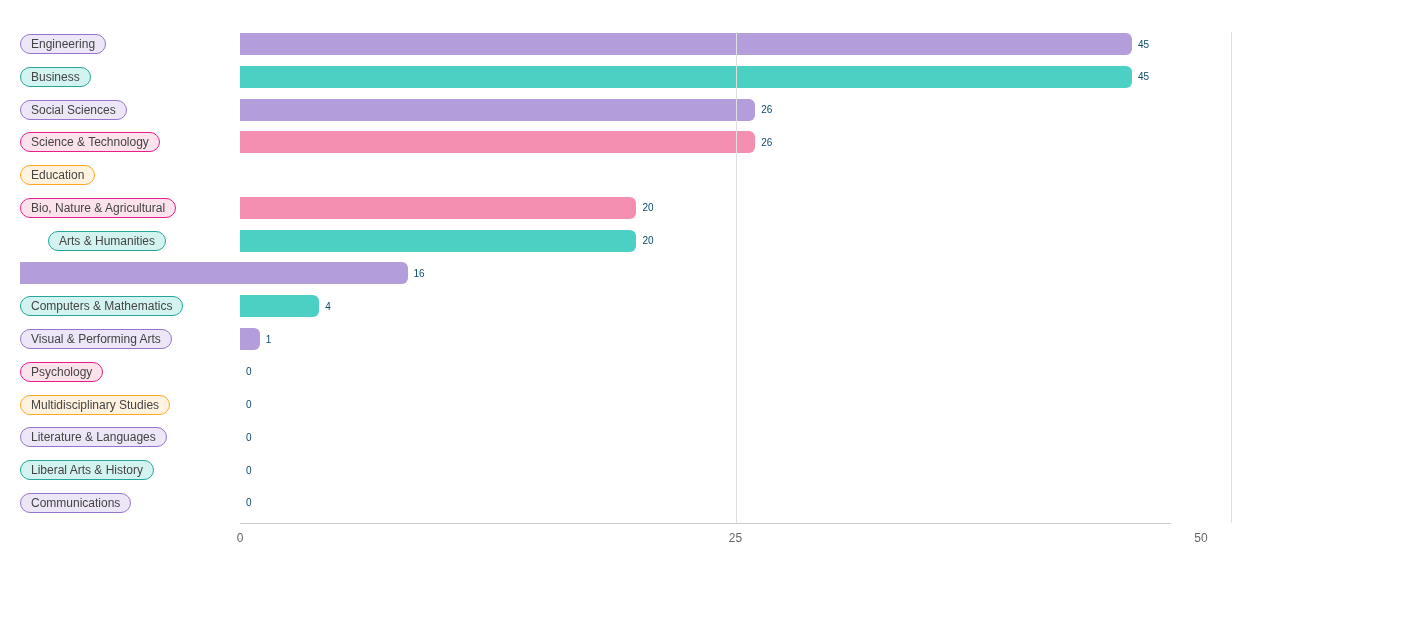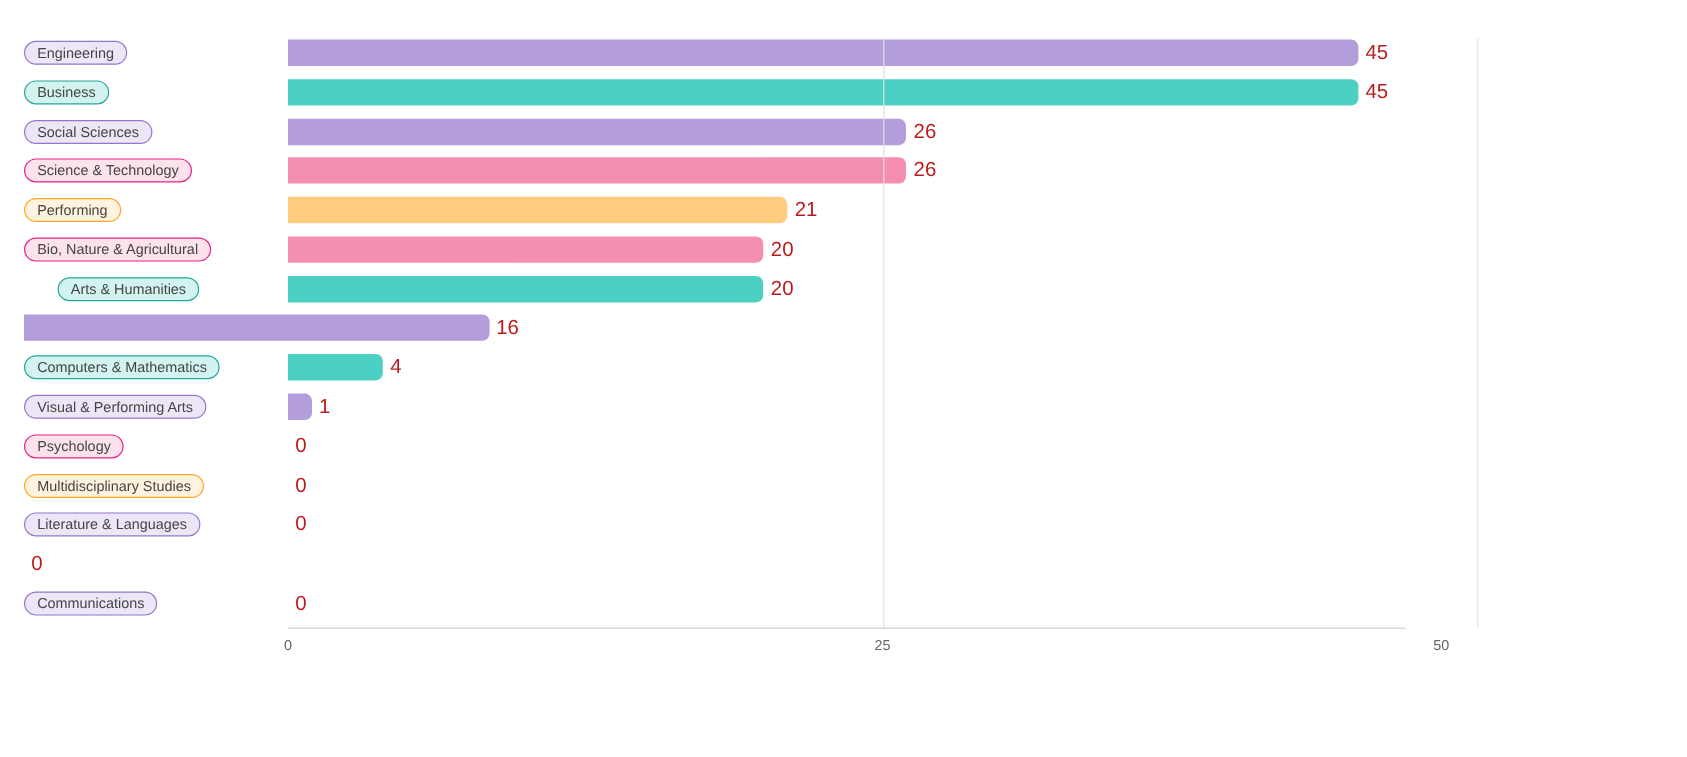--- a/index.html
+++ b/index.html
@@ -70,22 +70,22 @@
       align-items: center;
     }
     .bar-fill {
       height: 100%;
       border-radius: 0 6px 6px 0;
       position: absolute;
       left: 0;
     }
     .bar-value {
       position: absolute;
-      font-size: 17px;
-      color: #b91c1c;
+      font-size: 10px;
+      color: #0c4a6e;
       white-space: nowrap;
     }
     .x-tick {
       position: absolute;
       font-size: 12px;
       color: #666;
       transform: translateX(-50%);
       top: 8px;
     }
     .gridline {
@@ -136,25 +136,21 @@
           <div class="bar-label">
             <span class="label-pill" style="background-color: rgba(244, 143, 177, 0.25); border-color: rgb(233, 30, 140);">Science &amp; Technology</span>
           </div>
           <div class="bar-track">
             <div class="bar-fill" style="width: 52%; background-color: rgb(244, 143, 177);"></div>
             <span class="bar-value" style="left: calc(52% + 6px);">26</span>
           </div>
         </div>
         <div class="bar-row">
           <div class="bar-label">
-            <span class="label-pill" style="background-color: rgba(255, 204, 128, 0.25); border-color: rgb(255, 167, 38);">Performing</span>
-          </div>
-          <div class="bar-track">
-            <div class="bar-fill" style="width: 42%; background-color: rgb(255, 204, 128);"></div>
-            <span class="bar-value" style="left: calc(42% + 6px);">21</span>
+            <span class="label-pill" style="background-color: rgba(255, 204, 128, 0.25); border-color: rgb(255, 167, 38);">Education</span>
           </div>
         </div>
         <div class="bar-row">
           <div class="bar-label">
             <span class="label-pill" style="background-color: rgba(244, 143, 177, 0.25); border-color: rgb(233, 30, 140);">Bio, Nature &amp; Agricultural</span>
           </div>
           <div class="bar-track">
             <div class="bar-fill" style="width: 40%; background-color: rgb(244, 143, 177);"></div>
             <span class="bar-value" style="left: calc(40% + 6px);">20</span>
           </div>
@@ -213,20 +209,23 @@
         <div class="bar-row">
           <div class="bar-label">
             <span class="label-pill" style="background-color: rgba(179, 157, 219, 0.25); border-color: rgb(149, 117, 205);">Literature &amp; Languages</span>
           </div>
           <div class="bar-track">
             <div class="bar-fill" style="width: 0%; background-color: rgb(179, 157, 219);"></div>
             <span class="bar-value" style="left: calc(0% + 6px);">0</span>
           </div>
         </div>
         <div class="bar-row">
+          <div class="bar-label">
+            <span class="label-pill" style="background-color: rgba(77, 208, 196, 0.25); border-color: rgb(38, 166, 154);">Liberal Arts &amp; History</span>
+          </div>
           <div class="bar-track">
             <div class="bar-fill" style="width: 0%; background-color: rgb(77, 208, 196);"></div>
             <span class="bar-value" style="left: calc(0% + 6px);">0</span>
           </div>
         </div>
         <div class="bar-row">
           <div class="bar-label">
             <span class="label-pill" style="background-color: rgba(179, 157, 219, 0.25); border-color: rgb(149, 117, 205);">Communications</span>
           </div>
           <div class="bar-track">

